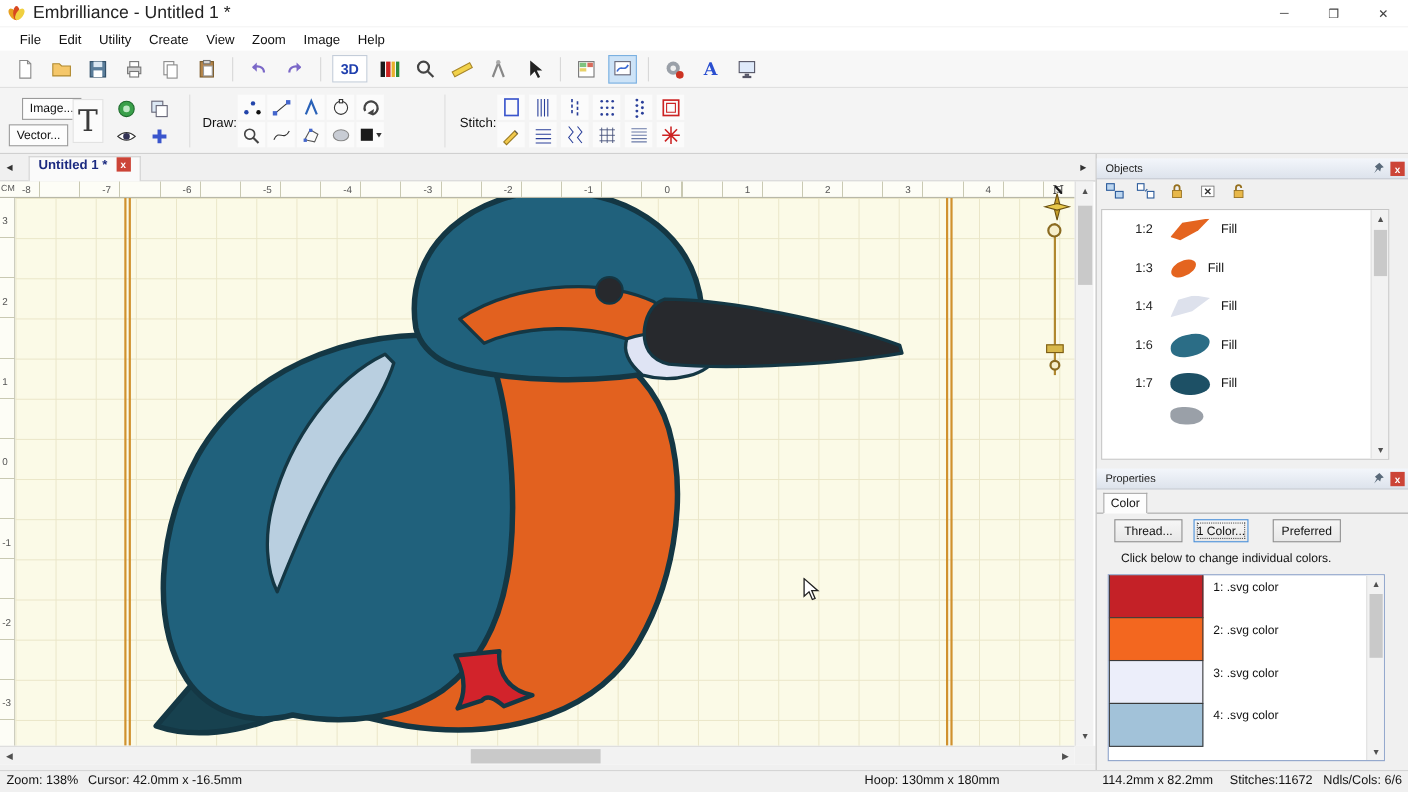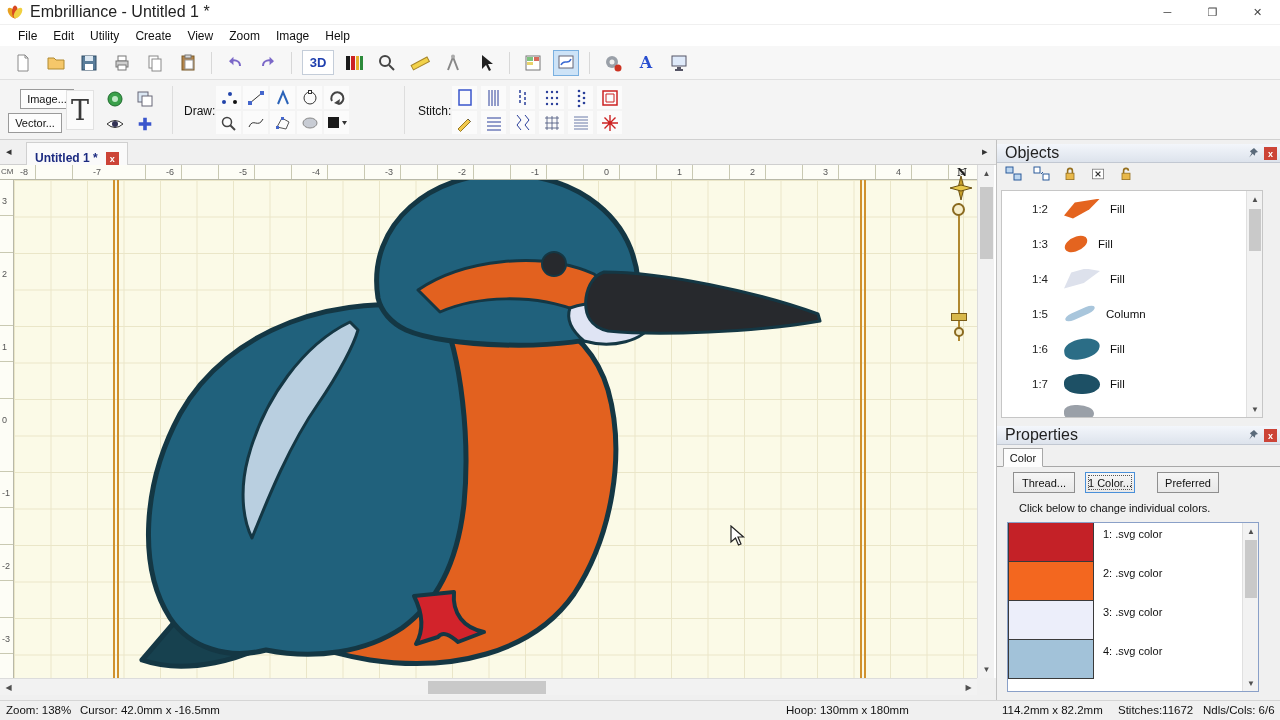--- a/index.html
+++ b/index.html
@@ -30,21 +30,21 @@
   .tb2{position:absolute;left:0;top:80px;width:1280px;height:60px;background:#f4f4f4;border-bottom:1px solid #d0d0d0;}
   .btn97{position:absolute;background:#fdfdfd;border:1px solid #9a9a9a;font-size:11px;display:flex;align-items:center;justify-content:center;}
   .t-tool{position:absolute;left:66px;top:10px;width:28px;height:40px;display:flex;align-items:center;justify-content:center;font-family:"DejaVu Serif",serif;font-size:27px;color:#3a3a3a;background:#fbfbfb;border:1px solid #e2e2e2;}
   .mini{position:absolute;width:26px;height:24px;display:flex;align-items:center;justify-content:center;}
   .grp-label{position:absolute;font-size:12px;color:#111;top:24px;}
   .dgrid{position:absolute;width:25px;height:23px;display:flex;align-items:center;justify-content:center;background:#fbfbfb;}
   .tb2sep{position:absolute;top:6px;width:1px;height:48px;background:#dddddd;}
 
   
   .tabbar{position:absolute;left:0;top:140px;width:996px;height:25px;background:#f0f0f0;border-bottom:1px solid #cfcfcf;}
-  .tab{position:absolute;left:26px;top:2px;height:23px;display:flex;align-items:flex-end;padding:0 8px;background:#fafafa;border:1px solid #d0d0d0;border-bottom:none;}
+  .tab{position:absolute;left:26px;top:2px;height:23px;display:flex;align-items:flex-start;padding:0 8px;background:#fafafa;border:1px solid #d0d0d0;border-bottom:none;}
   .tab-label{font-weight:bold;color:#1b2a80;font-size:12px;margin-right:8px;}
   .tab-close{width:13px;height:13px;background:#cc4437;color:#fff;font-size:9px;font-weight:bold;display:flex;align-items:center;justify-content:center;}
   .tab-nav{position:absolute;top:5px;font-size:11px;color:#333;}
 
   
   .ruler-top{position:absolute;left:0;top:165px;width:977px;height:15px;background:#fdfdf6;border-bottom:1px solid #b8b8a8;
     background-image:repeating-linear-gradient(to right,transparent 0 35.5px,#c9c9b2 35.5px 36.5px);}
   .ruler-left{position:absolute;left:0;top:180px;width:14px;height:498px;background:#fdfdf6;border-right:1px solid #b8b8a8;
     background-image:repeating-linear-gradient(to bottom,transparent 0 35.5px,#c9c9b2 35.5px 36.5px);}
   .rnum{position:absolute;font-size:9px;color:#555;top:167px;}
@@ -72,21 +72,21 @@
   .hscroll{position:absolute;left:0;top:678px;width:977px;height:17px;background:#f2f2f2;border-top:1px solid #dcdcdc;}
   .sarrow{position:absolute;font-size:8px;color:#505050;display:flex;align-items:center;justify-content:center;width:17px;height:17px;}
   .vthumb{position:absolute;left:2px;top:22px;width:13px;height:72px;background:#c9c9c9;}
   .hthumb{position:absolute;left:428px;top:2px;width:118px;height:13px;background:#c9c9c9;}
   .corner{position:absolute;left:977px;top:678px;width:19px;height:17px;background:#f0f0f0;}
   .understrip{position:absolute;left:0;top:695px;width:996px;height:5px;background:#f0f0f0;}
 
   
   .rpanel{position:absolute;left:996px;top:140px;width:284px;height:560px;background:#f0f0f0;border-left:1px solid #c0c0c0;}
   .phead{position:absolute;left:0;width:284px;height:19px;background:linear-gradient(#f3f6fb,#dde3ec);border-bottom:1px solid #c2c8d2;display:flex;align-items:center;}
-  .phead .ptitle{margin-left:8px;font-size:16px;color:#222;}
+  .phead .ptitle{margin-left:8px;font-size:10px;color:#222;}
   .pin{position:absolute;right:22px;top:3px;}
   .pclose{position:absolute;right:4px;top:3px;width:13px;height:13px;background:#cc4437;color:#fff;font-size:9px;font-weight:bold;display:flex;align-items:center;justify-content:center;}
 
   .obj-tools{position:absolute;left:6px;top:24px;display:flex;gap:6px;}
   .obj-tbtn{width:22px;height:20px;display:flex;align-items:center;justify-content:center;}
 
   .obj-list{position:absolute;left:4px;top:50px;width:262px;height:228px;background:#fff;border:1px solid #c6c6c6;overflow:hidden;}
   .obj-row{height:35px;display:flex;align-items:center;}
   .obj-id{width:46px;text-align:right;font-size:11.5px;color:#222;}
   .obj-thumb{width:36px;height:20px;margin:0 10px 0 16px;flex:0 0 auto;}
@@ -580,25 +580,20 @@
       <span class="obj-id">1:3</span>
       <span class="obj-thumb t1" style="background-color: rgb(228, 100, 31);"></span>
       <span class="obj-type">Fill</span>
     </div>
     <div class="obj-row">
       <span class="obj-id">1:4</span>
       <span class="obj-thumb t2" style="background-color: rgb(221, 225, 236);"></span>
       <span class="obj-type">Fill</span>
     </div>
     <div class="obj-row">
-      <span class="obj-id">1:5</span>
-      <span class="obj-thumb t3" style="background-color: rgb(169, 198, 220);"></span>
-      <span class="obj-type">Column</span>
-    </div>
-    <div class="obj-row">
       <span class="obj-id">1:6</span>
       <span class="obj-thumb t4" style="background-color: rgb(43, 109, 134);"></span>
       <span class="obj-type">Fill</span>
     </div>
     <div class="obj-row">
       <span class="obj-id">1:7</span>
       <span class="obj-thumb t5" style="background-color: rgb(29, 80, 101);"></span>
       <span class="obj-type">Fill</span>
     </div>
     <div class="obj-partial">

